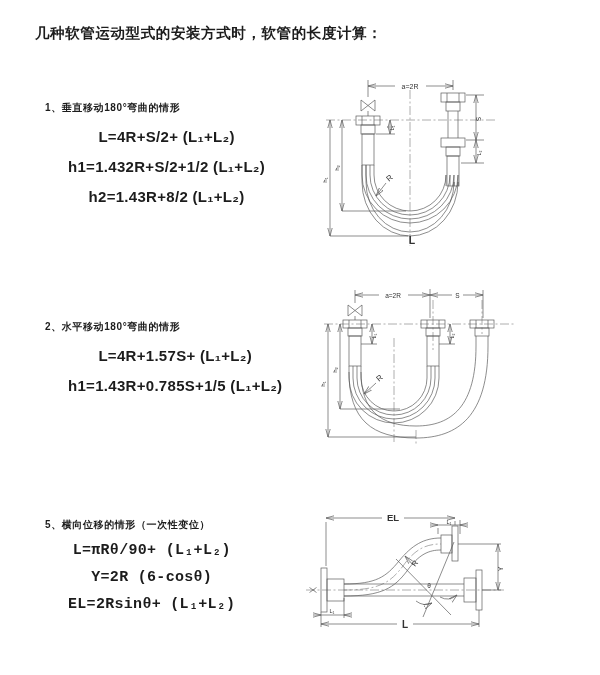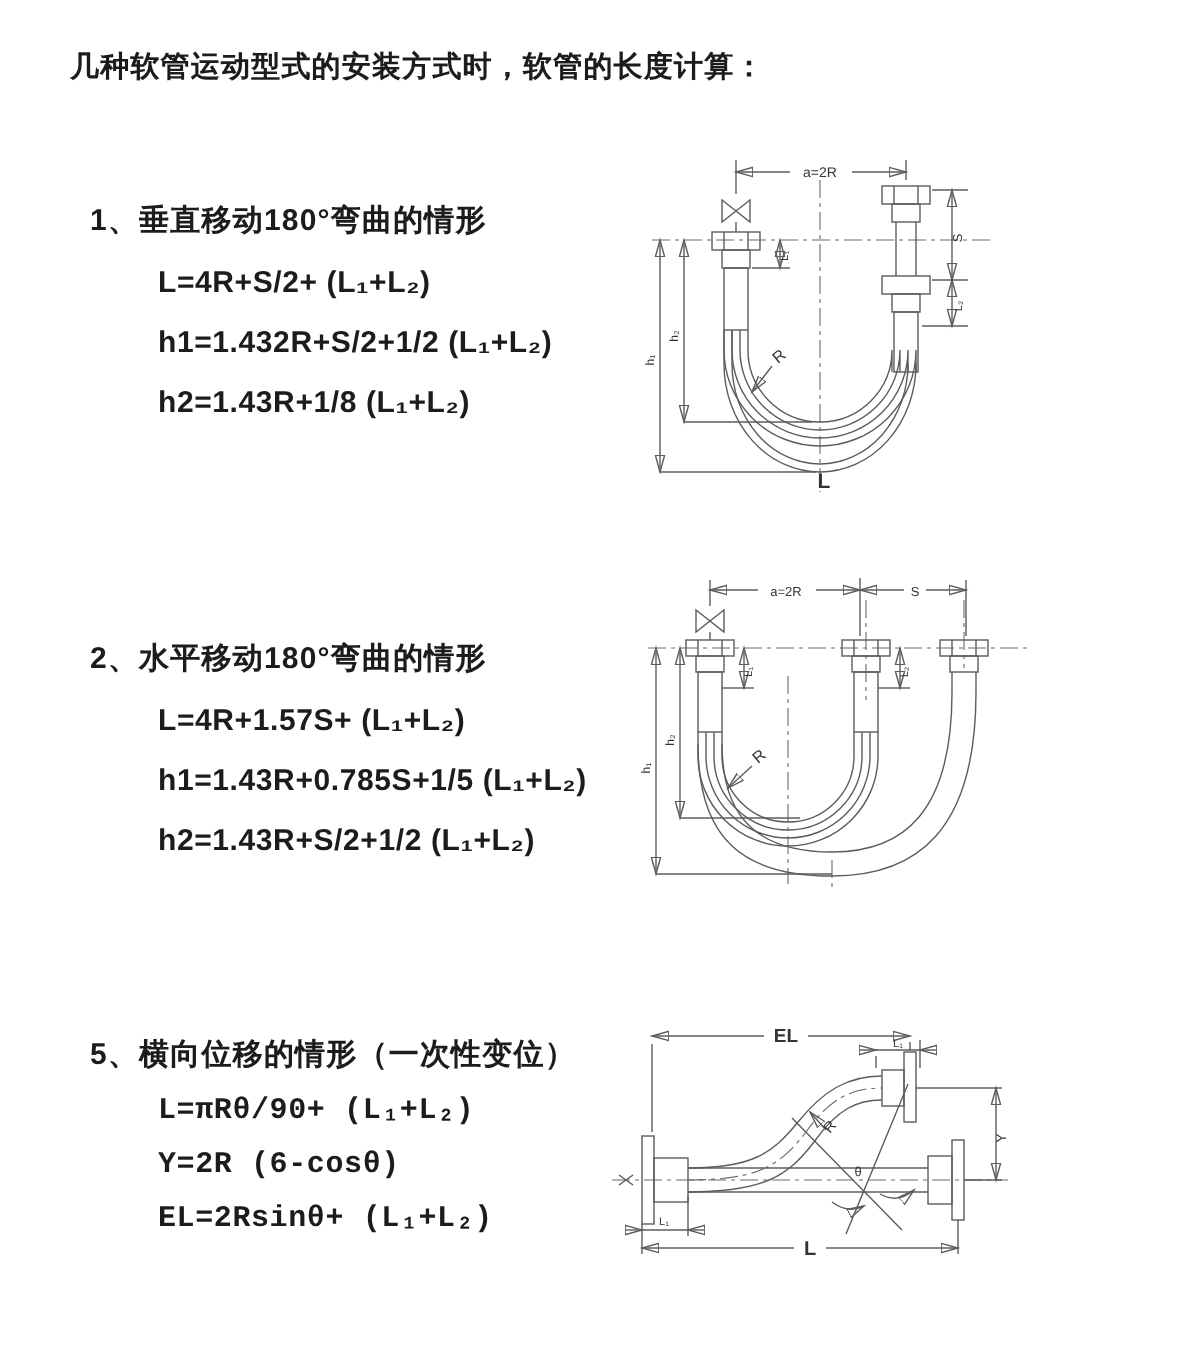--- a/index.html
+++ b/index.html
@@ -1,49 +1,48 @@
 <!DOCTYPE html>
 <html><head>
 <meta charset="utf-8">
 <style>
   html,body{margin:0;padding:0;background:#fff;}
   .page{position:relative;width:600px;height:675px;background:#ffffff;overflow:hidden;
         font-family:"Liberation Sans","DejaVu Sans",sans-serif;border-bottom:5px solid #b91c1c;}
   .title{position:absolute;left:35px;top:24px;margin:0;font-size:14.5px;font-weight:700;
          color:#1c1c1c;letter-spacing:0.6px;}
   .sec{position:absolute;left:45px;color:#1c1c1c;}
-  .sec-heading{font-size:15px;font-weight:700;letter-spacing:0.6px;}
-  .formula{font-size:15px;font-weight:600;letter-spacing:0.3px;margin-left:34px;margin-top:13px;}
+  .sec-heading{font-size:10px;font-weight:700;letter-spacing:0.6px;}
+  .formula{font-size:15px;font-weight:600;letter-spacing:0.3px;margin-left:23px;margin-top:13px;text-align:center;}
   .sec3 .formula{margin-top:10px;font-family:Liberation Mono, monospace;}
   .dwg{position:absolute;}
   .dwg line,.dwg path,.dwg rect,.dwg polygon{stroke:#5c5c5c;stroke-width:0.7;fill:none;}
   .dwg .cl{stroke-dasharray:9 2.5 2 2.5;stroke-width:0.55;stroke:#6a6a6a;}
   .dwg .wbg{fill:#ffffff;stroke:none;}
   .dwg text{fill:#333;stroke:none;font-family:"Liberation Sans","DejaVu Sans",sans-serif;}
   .dwg .braidfill{fill-opacity:1;}
 </style>
 </head>
 <body>
 
 <div class="page">
 
   <h1 class="title">几种软管运动型式的安装方式时，软管的长度计算：</h1>
 
   <section class="sec" style="top:101px">
     <div class="sec-heading">1、垂直移动180°弯曲的情形</div>
     <div class="formula">L=4R+S/2+ (L₁+L₂)</div>
     <div class="formula">h1=1.432R+S/2+1/2 (L₁+L₂)</div>
-    <div class="formula">h2=1.43R+1/8 (L₁+L₂)</div>
+    <div class="formula">h2=1.43R+8/2 (L₁+L₂)</div>
   </section>
 
   <section class="sec" style="top:320px">
     <div class="sec-heading">2、水平移动180°弯曲的情形</div>
     <div class="formula">L=4R+1.57S+ (L₁+L₂)</div>
     <div class="formula">h1=1.43R+0.785S+1/5 (L₁+L₂)</div>
-    <div class="formula">h2=1.43R+S/2+1/2 (L₁+L₂)</div>
   </section>
 
   <section class="sec sec3" style="top:518px">
     <div class="sec-heading">5、横向位移的情形（一次性变位）</div>
     <div class="formula">L=πRθ/90+ (L₁+L₂)</div>
     <div class="formula">Y=2R (6-cosθ)</div>
     <div class="formula">EL=2Rsinθ+ (L₁+L₂)</div>
   </section>
 
   <svg class="dwg" style="left:300px;top:70px" width="290" height="190" viewBox="0 0 290 190">

